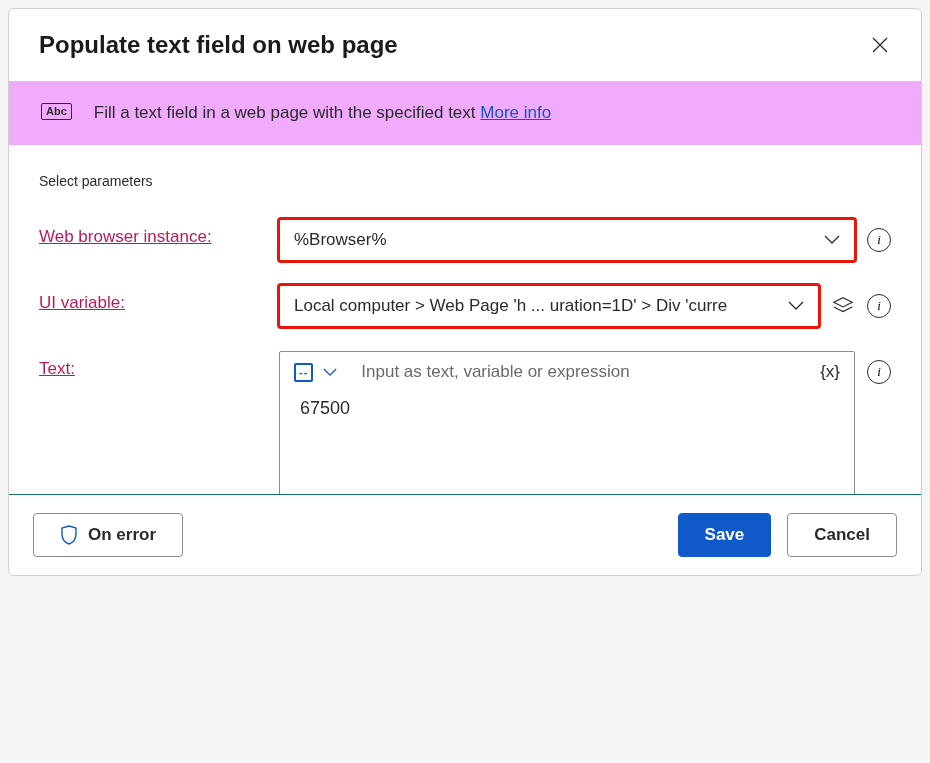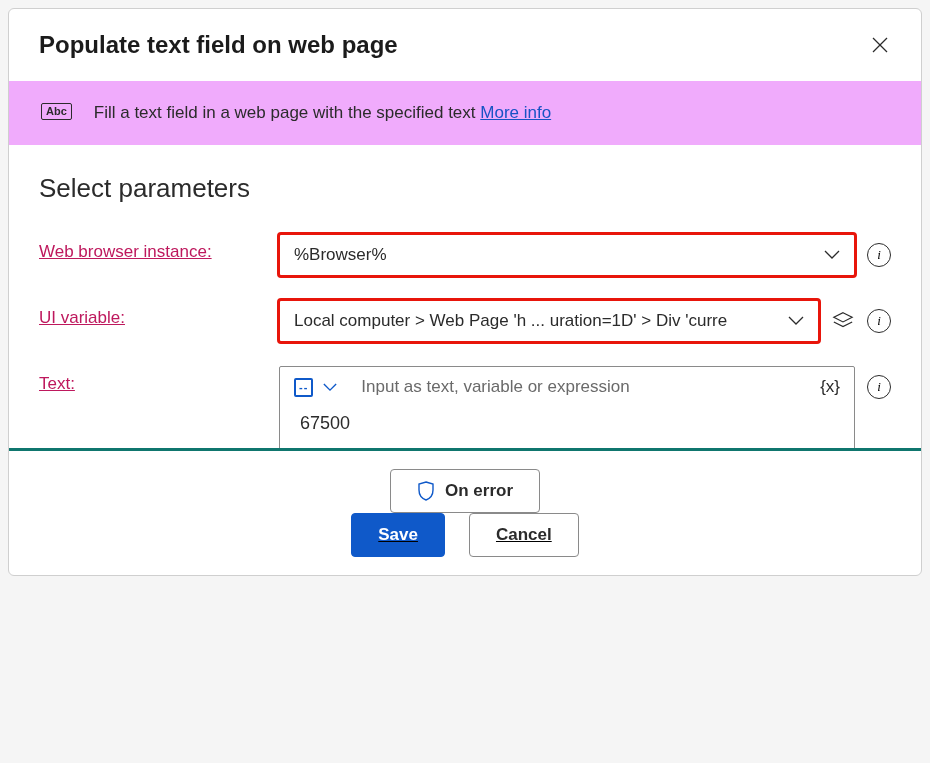--- a/index.html
+++ b/index.html
@@ -63,21 +63,21 @@
   .info-banner a {
     color: #1753c4;
     text-decoration: underline;
   }
   .body {
     flex: 1;
     padding: 28px 30px 0 30px;
     overflow: auto;
   }
   .section-title {
-    font-size: 26px;
+    font-size: 14px;
     color: #2b2b2b;
     margin-bottom: 30px;
     font-weight: 400;
   }
   .row {
     display: flex;
     align-items: flex-start;
     margin-bottom: 24px;
   }
   .row-label {
@@ -185,26 +185,25 @@
   .advanced-row {
     display: flex;
     align-items: center;
     font-size: 18px;
     color: #3b82f6;
     cursor: pointer;
     margin-top: 18px;
     text-decoration: underline;
   }
   .footer {
-    border-top: 3px solid #0f766e;
+    border-top: 1px solid #0f766e;
     padding: 18px 24px;
     display: flex;
     align-items: center;
     justify-content: space-between;
-    flex-direction: column;
   }
   .btn {
     height: 44px;
     padding: 0 26px;
     border-radius: 4px;
     font-size: 17px;
     cursor: pointer;
     display: flex;
     align-items: center;
     gap: 10px;
@@ -213,22 +212,21 @@
     color: #2b2b2b;
     font-weight: 600;
   }
   .btn.primary {
     background: #0f59c9;
     border-color: #0f59c9;
     color: #fff;
   }
   .footer-right {
     display: flex;
-    gap: 24px;
-    text-decoration: underline;
+    gap: 16px;
   }
   .shield-icon svg { display: block; }
 </style>
 </head>
 <body>
 
 <div class="dialog">
 
   <div class="header">
     <h1>Populate text field on web page</h1>

